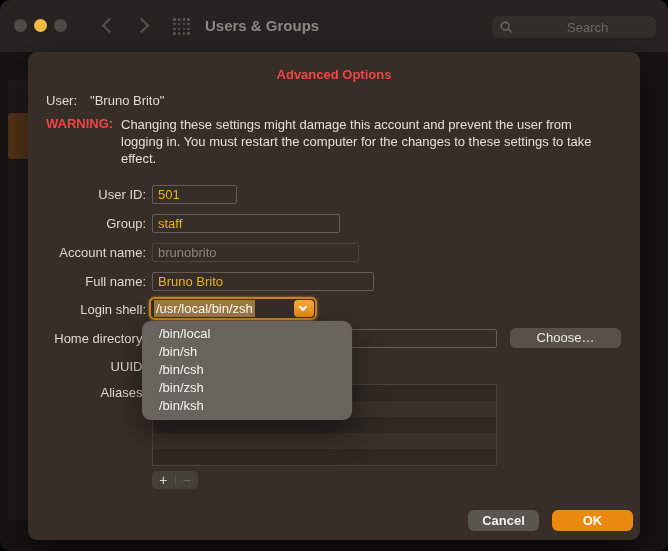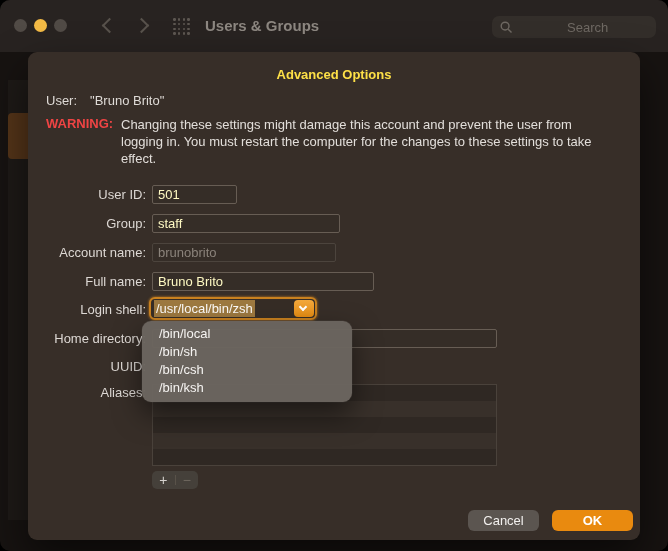--- a/index.html
+++ b/index.html
@@ -32,29 +32,29 @@
 
   
   .behind-col { position:absolute; left:8px; top:80px; width:20px; height:440px; background:#1e1a17; }
   .behind-sel { position:absolute; left:8px; top:113px; width:20px; height:46px;
                 background:#553519; border-radius:4px 0 0 4px; }
 
   
   .sheet { position:absolute; left:28px; top:52px; width:612px; height:488px;
            background:#372e28; border-radius:9px; box-shadow:0 18px 40px rgba(0,0,0,.55);
            color:#dfdbd7; font-size:13px; z-index:2; }
-  .adv-title { position:absolute; left:0; right:0; top:15px; text-align:center; font-weight:700; color:#fde047; }
+  .adv-title { position:absolute; left:0; right:0; top:15px; text-align:center; font-weight:700; color:#ef4444; }
   .user-line { position:absolute; left:18px; top:41px; }
   .user-line .uv { margin-left:13px; }
   .warn-label { position:absolute; left:18px; top:64px; color:#ef4444; font-weight:700; }
   .warn-text { position:absolute; left:93px; top:64px; width:478px; line-height:17px; color:#e2deda; }
 
   .row-label { position:absolute; left:0; width:118px; text-align:right; color:#ddd8d4; line-height:19px; }
   .field { position:absolute; background:#352d27; border:1px solid #675d54; border-radius:2px;
-           color:#fef9c3; font-size:13px; font-family:inherit; padding:0 5px; height:19px; outline:none; }
+           color:#eab308; font-size:13px; font-family:inherit; padding:0 5px; height:19px; outline:none; }
   .field:disabled { border-color:#4c443d; color:#8b837b; -webkit-text-fill-color:#8b837b; }
 
   
   .combo { position:absolute; left:121px; top:245px; width:168px; height:23px; border-radius:6px;
            border:2px solid #c9811f; background:#362d26; box-shadow:0 0 2px 1px rgba(201,129,31,.45); z-index:3; }
   .combo-text { position:absolute; left:3px; top:1px; line-height:17px; background:#9d7940;
                 color:#fdfcfa; padding:0 2px; }
   .combo-btn { position:absolute; right:1px; top:1px; width:20px; height:17px; border-radius:4px;
                background:linear-gradient(#f3a93d,#e78d13); }
   .combo-btn i { position:absolute; left:6px; top:4px; width:6px; height:6px;
@@ -69,21 +69,21 @@
   .alias-row:nth-child(even) { background:#38302a; }
 
   .pm-group { position:absolute; left:124px; top:419px; width:46px; height:18px; border-radius:5px;
               background:#45403a; display:flex; align-items:center; }
   .pm-btn { flex:1; text-align:center; font-size:14px; line-height:17px; }
   .pm-plus { color:#d6d2ce; }
   .pm-sep { width:1px; height:10px; background:#595249; }
   .pm-minus { color:#6e675f; }
 
   .btn { position:absolute; top:458px; height:21px; border-radius:6px; text-align:center;
-         line-height:21px; font-size:13px; }
+         line-height:21px; font-size:13px;font-weight:bold; }
   .btn-cancel { left:440px; width:71px; background:#5b5550; color:#f2f0ee; }
   .btn-ok { left:524px; width:81px; background:#e98a0f; color:#fff; font-weight:600; }
 
   
   .popup { position:absolute; left:142px; top:321px; width:210px; padding-bottom:5px;
            background:rgba(107,101,95,.97); border-radius:9px; z-index:5;
            box-shadow:0 12px 28px rgba(0,0,0,.5), 0 0 0 .5px rgba(255,255,255,.08); }
   .popup-clip { height:4px; overflow:hidden; border-radius:9px 9px 0 0; }
   .popup-clip span { display:block; transform:translateY(-14px); padding-left:17px;
                      color:#f6f4f2; font-size:13px; }
@@ -143,35 +143,36 @@
     <div class="warn-label">WARNING:</div>
     <div class="warn-text">Changing these settings might damage this account and prevent the user from logging in. You must restart the computer for the changes to these settings to take effect.</div>
 
     <div class="row-label" style="top:133px;">User ID:</div>
     <input class="field" style="left: 124px; top: 133px; width: 85px;" value="501">
 
     <div class="row-label" style="top:162px;">Group:</div>
     <input class="field" style="left: 124px; top: 162px; width: 188px;" value="staff">
 
     <div class="row-label" style="top:191px;">Account name:</div>
-    <input class="field" style="left: 124px; top: 191px; width: 184px;" disabled="" value="brunobrito">
+    <input class="field" style="left: 124px; top: 191px; width: 207px;" disabled="" value="brunobrito">
 
     <div class="row-label" style="top:220px;">Full name:</div>
     <input class="field" style="left: 124px; top: 220px; width: 222px;" value="Bruno Brito">
 
     <div class="row-label" style="top:248px;">Login shell:</div>
     <div class="combo">
       <span class="combo-text">/usr/local/bin/zsh</span>
       <span class="combo-btn">
         <i></i>
       </span>
     </div>
 
     <div class="row-label" style="top:277px;">Home directory:</div>
     <input class="field" style="left: 124px; top: 277px; width: 345px;" value="">
+    <div class="choose-btn">Choose…</div>
 
     <div class="row-label" style="top:305px;">UUID:</div>
 
     <div class="row-label" style="top:331px;">Aliases:</div>
     <div class="alias-box">
       <div class="alias-row"></div>
       <div class="alias-row"></div>
       <div class="alias-row"></div>
       <div class="alias-row"></div>
       <div class="alias-row"></div>
@@ -189,17 +190,18 @@
 
   <div class="popup">
     <div class="popup-clip">
       <span>/bin/bash</span>
     </div>
     <div>
 
     <div class="popup-item" style="">/bin/local</div>
         <div class="popup-item" style="">/bin/sh</div>
         <div class="popup-item" style="">/bin/csh</div>
+        <div class="popup-item" style="">/bin/zsh</div>
         <div class="popup-item" style="">/bin/ksh</div>
       </div>
   </div>
 
 </div>
 
 </body></html>

